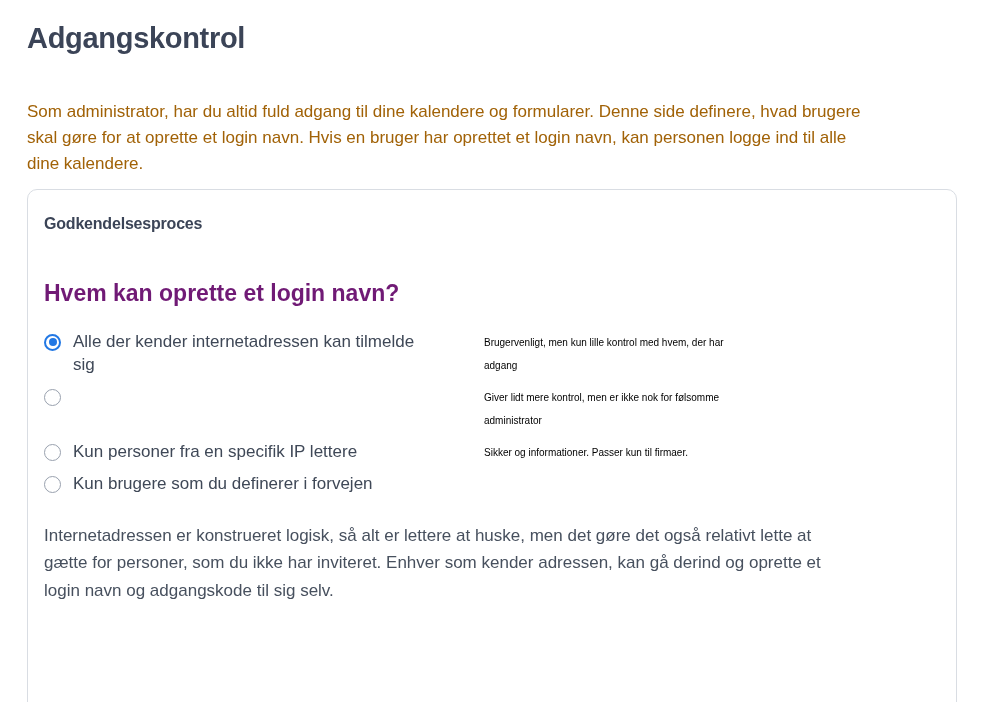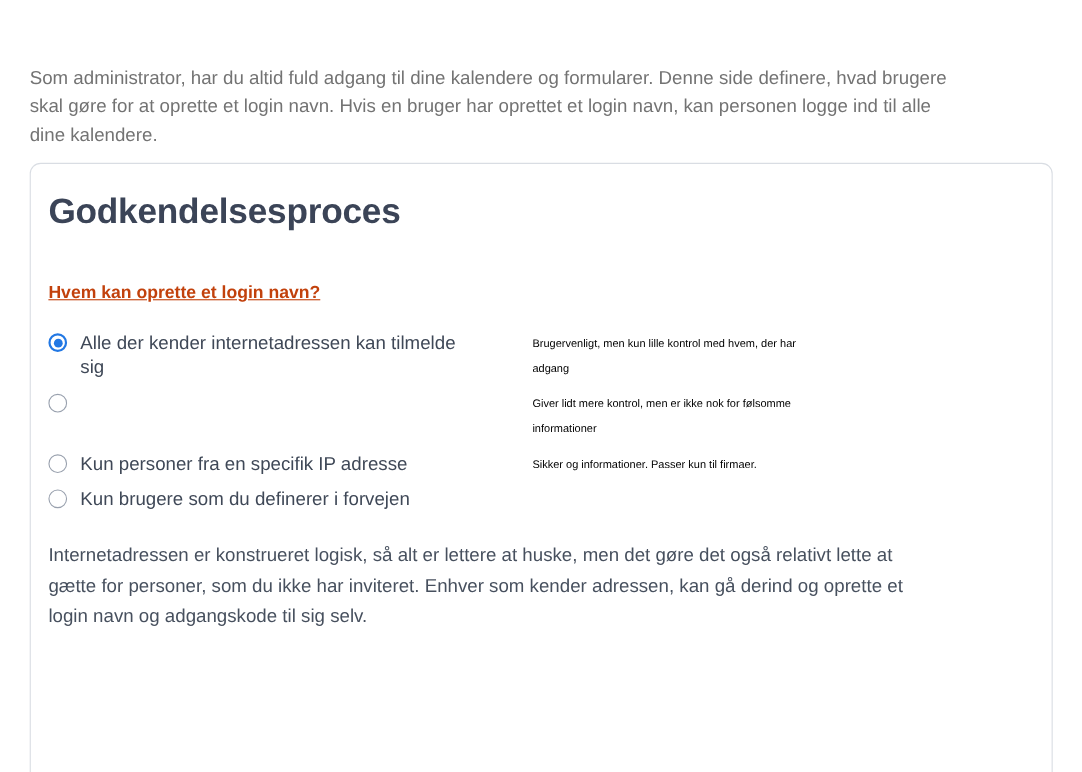--- a/index.html
+++ b/index.html
@@ -7,36 +7,35 @@
     width:984px;height:702px;overflow:hidden;background:#ffffff;
     font-family:"Liberation Sans","DejaVu Sans",sans-serif;
     -webkit-font-smoothing:antialiased;
   }
   .page{padding:14px 27px 0 27px;}
   .page-title{
     font-size:29px;font-weight:700;color:#3b4457;
     margin:8px 0 0 0;letter-spacing:-0.3px;line-height:1.15;
   }
   .intro{
-    margin:44px 0 0 0;font-size:17px;line-height:26px;color:#737373;
+    margin:44px 0 0 0;font-size:17px;line-height:26px;color:#a16207;
     white-space:pre-line;max-width:935px;
   }
   .card{
     margin-top:12px;border:1px solid #d9dde3;border-radius:10px;
     padding:24px 16px 20px 16px;height:620px;box-sizing:border-box;
     background:#ffffff;
   }
   .card-heading{
-    font-size:32px;font-weight:700;color:#3b4457;margin:0;
+    font-size:16px;font-weight:700;color:#3b4457;margin:0;
     letter-spacing:-0.2px;line-height:1.2;
   }
   .question{
-    font-size:16px;font-weight:700;color:#c2410c;margin:46px 0 0 0;
+    font-size:23px;font-weight:700;color:#701a75;margin:46px 0 0 0;
     line-height:1.2;
-    text-decoration:underline;
   }
   .options{margin-top:24px;display:flex;flex-direction:column;gap:9px;}
   .option-row{display:flex;align-items:stretch;}
   .opt-left{flex:0 0 440px;display:flex;gap:12px;align-items:flex-start;cursor:pointer;}
   .radio{
     width:17px;height:17px;border-radius:50%;
     border:1.5px solid #99a1ae;background:#fff;
     box-sizing:border-box;margin-top:2.5px;flex:none;position:relative;
   }
   .radio.selected{border:2px solid var(--accent,#2278e4);}
@@ -54,20 +53,21 @@
   .footnote{
     margin:26px 0 0 0;font-size:17px;line-height:27.5px;color:#47505e;
     white-space:pre-line;max-width:905px;
   }
 </style>
 </head>
 <body>
 
 <div class="page">
 
+  <h1 class="page-title">Adgangskontrol</h1>
 
   <p class="intro">Som administrator, har du altid fuld adgang til dine kalendere og formularer. Denne side definere, hvad brugere
 skal gøre for at oprette et login navn. Hvis en bruger har oprettet et login navn, kan personen logge ind til alle
 dine kalendere.</p>
 
   <div class="card">
 
     <h2 class="card-heading">Godkendelsesproces</h2>
 
     <h3 class="question">Hvem kan oprette et login navn?</h3>
@@ -82,27 +82,27 @@
         </div>
         <div class="opt-desc">Brugervenligt, men kun lille kontrol med hvem, der har
 adgang</div>
       </div>
 
       <div class="option-row">
         <div class="opt-left">
           <span class="radio"></span>
         </div>
         <div class="opt-desc">Giver lidt mere kontrol, men er ikke nok for følsomme
-informationer</div>
+administrator</div>
       </div>
 
       <div class="option-row">
         <div class="opt-left">
           <span class="radio"></span>
-          <span class="opt-label">Kun personer fra en specifik IP adresse</span>
+          <span class="opt-label">Kun personer fra en specifik IP lettere</span>
         </div>
         <div class="opt-desc">Sikker og informationer. Passer kun til firmaer.</div>
       </div>
 
 
       <div class="option-row">
         <div class="opt-left">
           <span class="radio"></span>
           <span class="opt-label">Kun brugere som du definerer i forvejen</span>
         </div>

